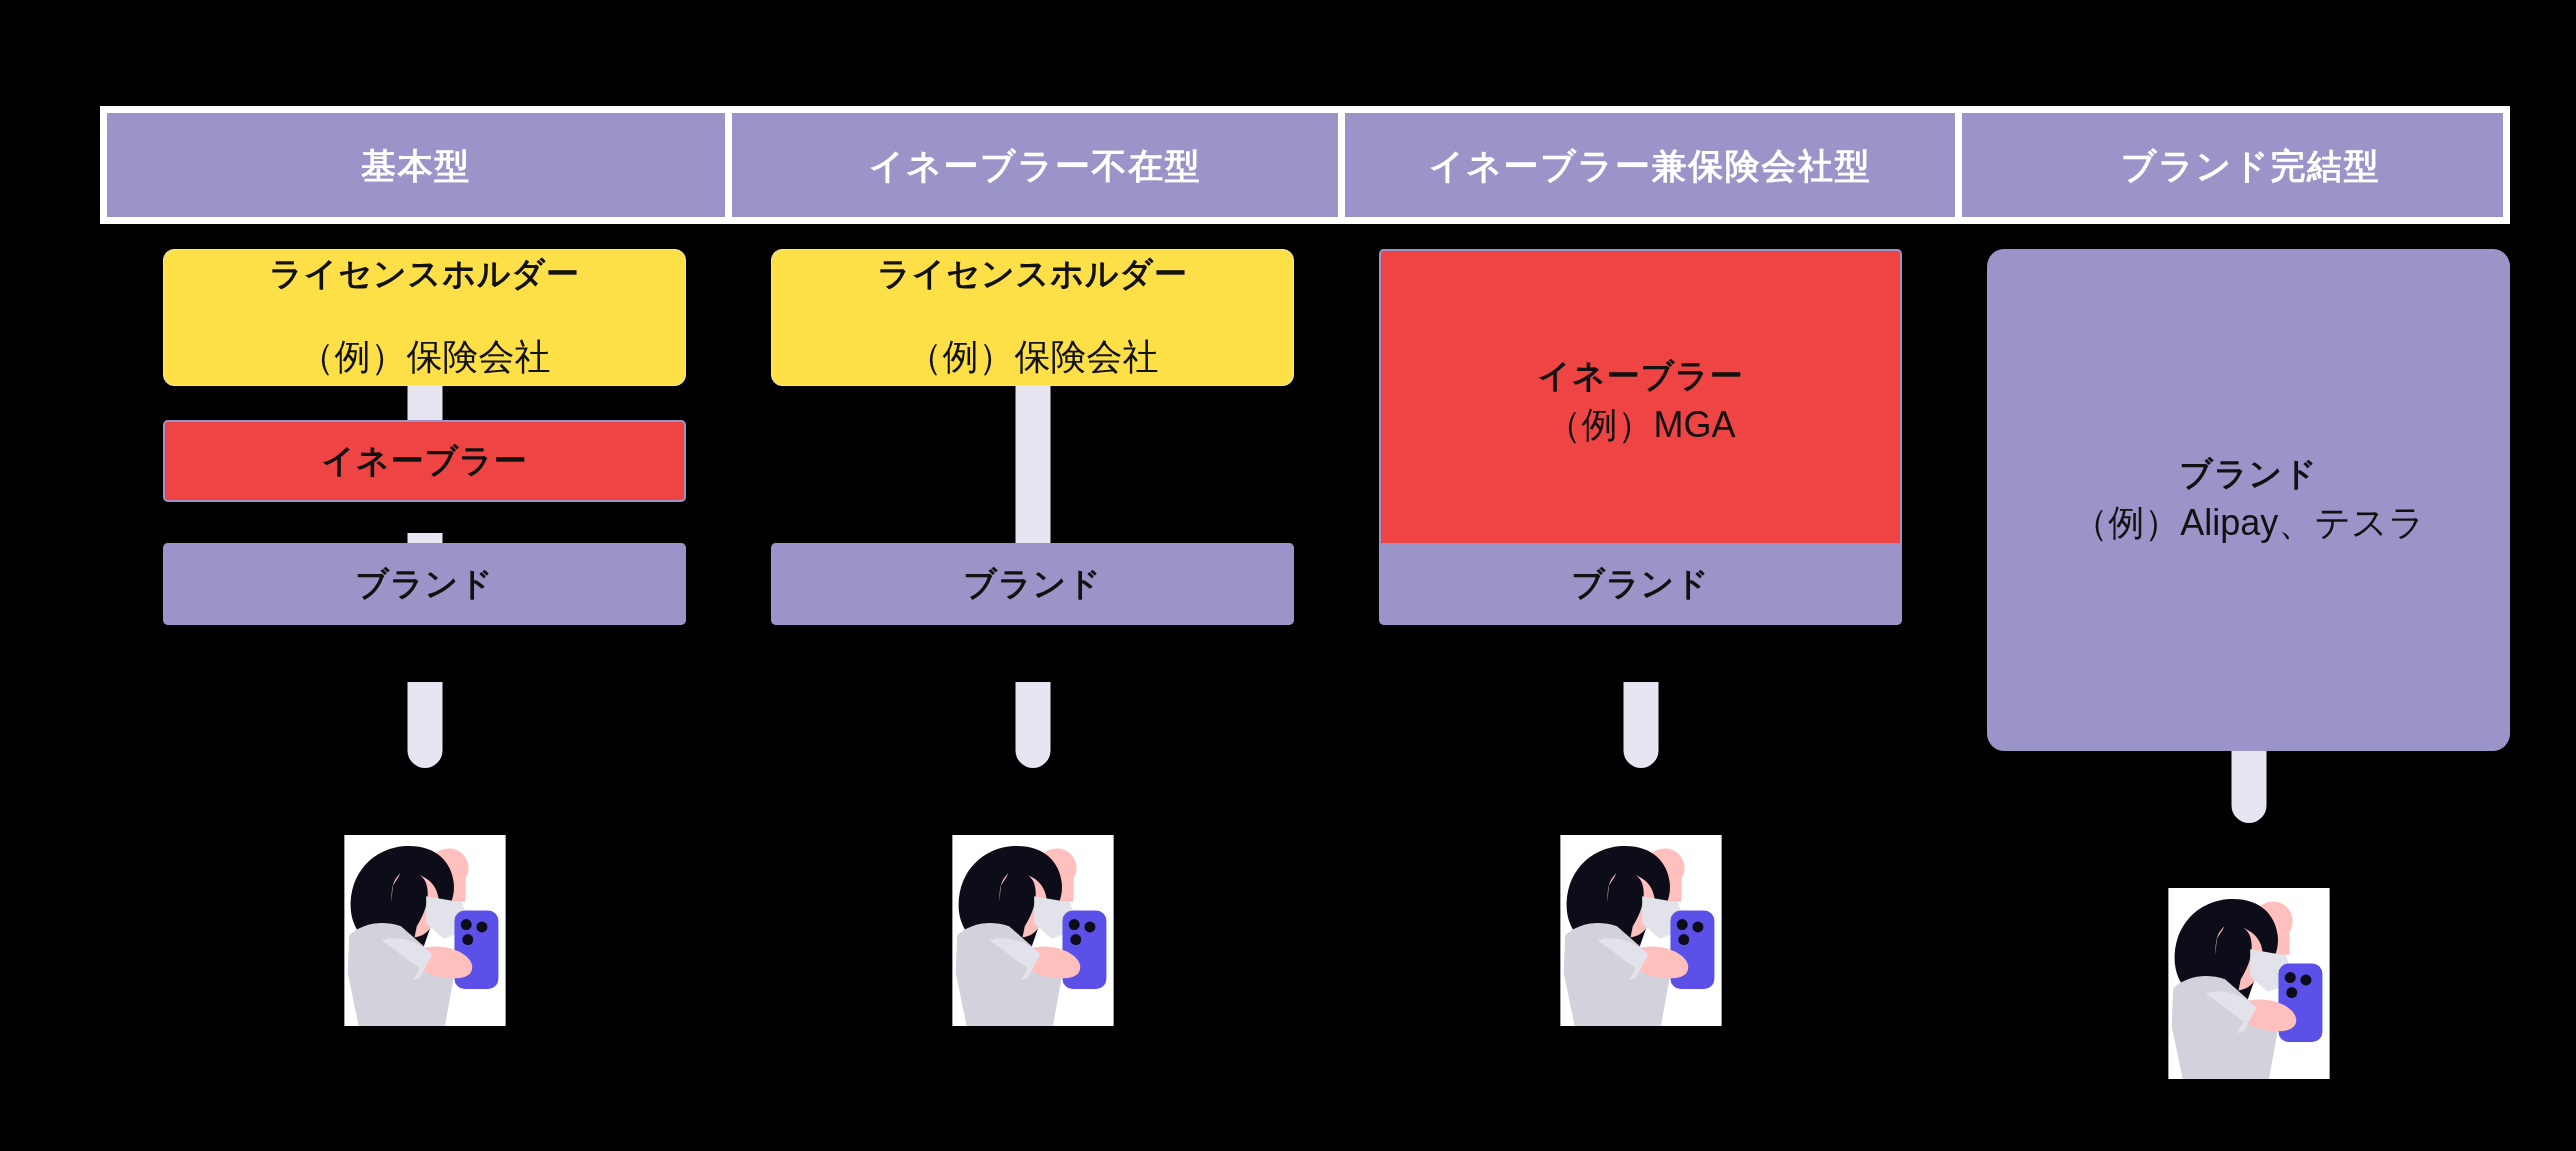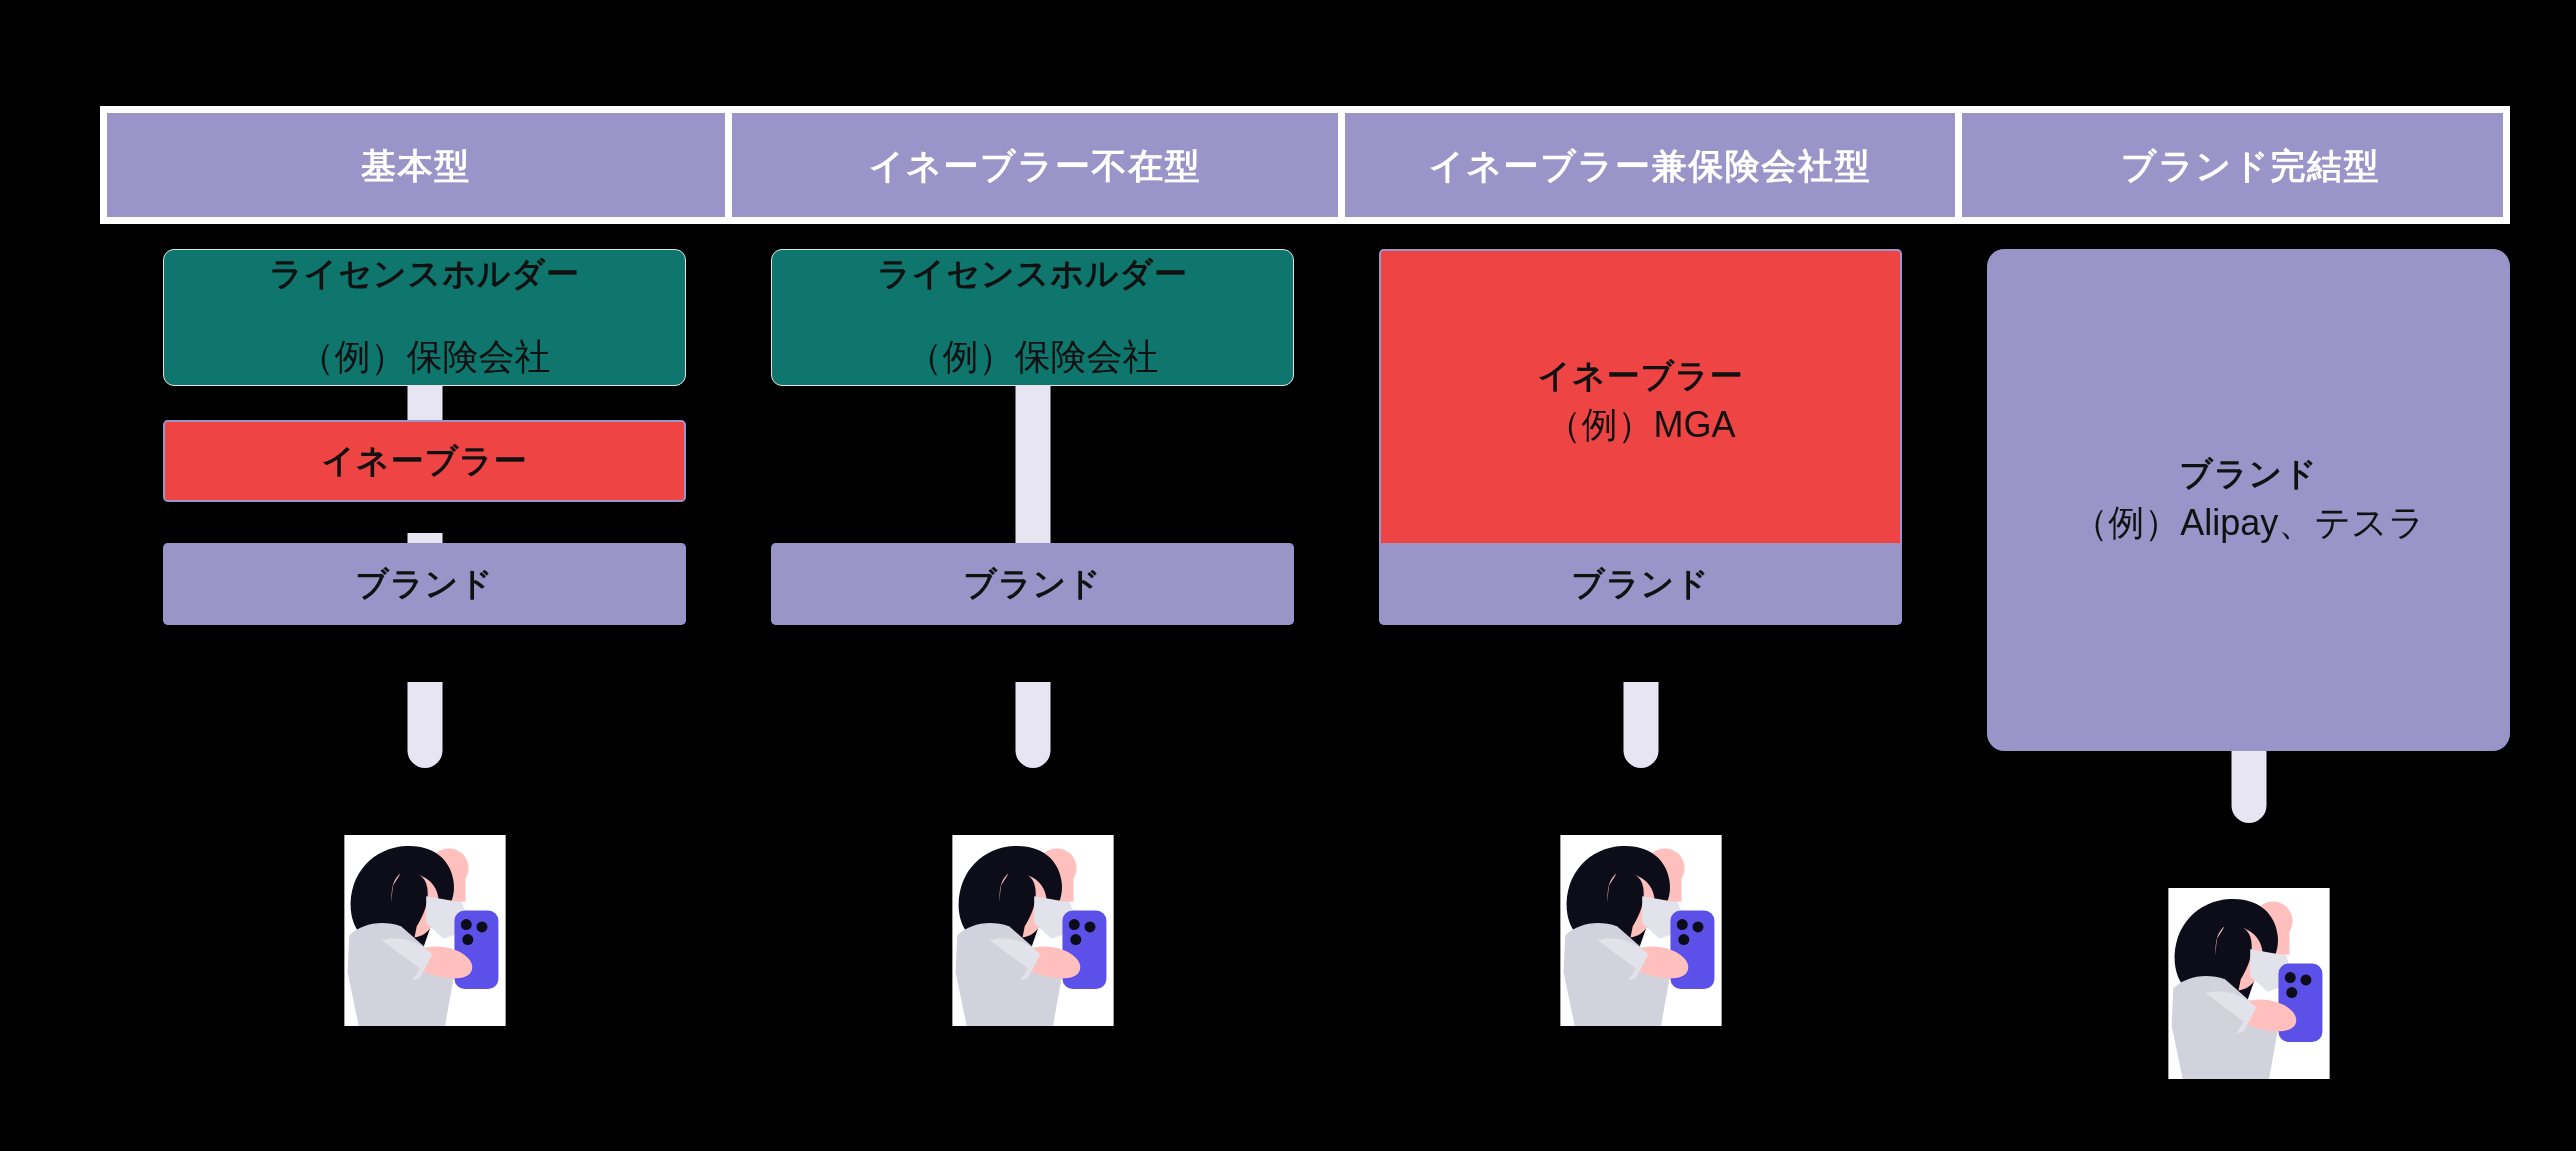--- a/index.html
+++ b/index.html
@@ -82,21 +82,21 @@
     font-size: 36px;
     font-weight: normal;
     color: #111111;
     line-height: 1.35;
     letter-spacing: 0px;
     margin-top: 4.7px;
     white-space: nowrap;
   }
 
   .node.style-white {
-    background: #0f766e;
+    background: #fde047;
     border-radius: 11px;
     border: 0.8px solid #e2e2e2;
     gap: 34px;
   }
   .node.style-lavender {
     background: #ef4444;
     border-radius: 4.7px;
     border: 2.4px solid #9b94c8;
   }
   .node.style-purple {

